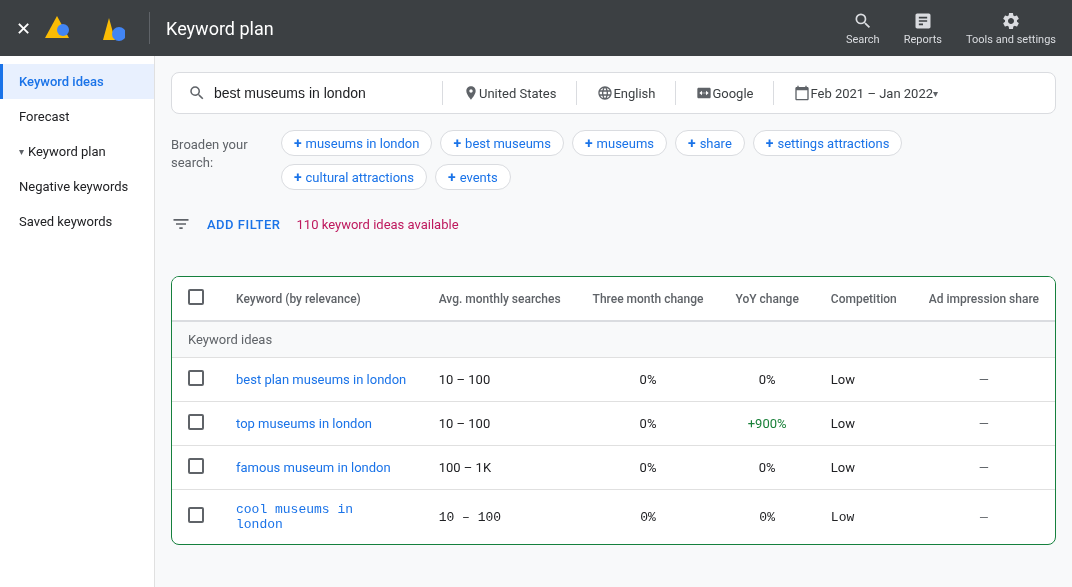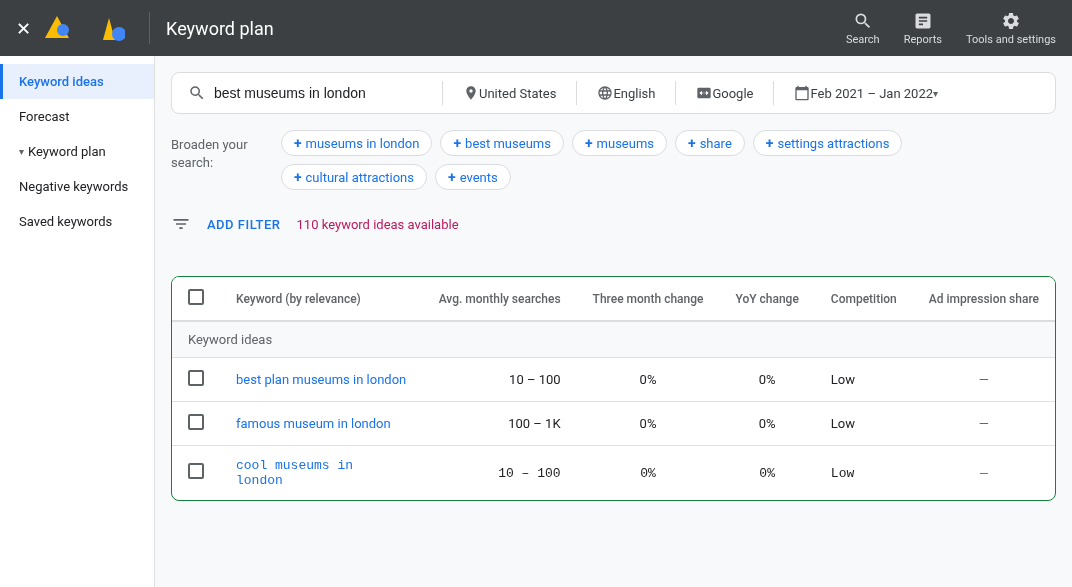--- a/index.html
+++ b/index.html
@@ -240,21 +240,21 @@
     }
     tbody tr:last-child {
       border-bottom: none;
       font-family: Liberation Mono, monospace;
     }
     td {
       padding: 12px 16px;
       font-size: 13px;
       color: #202124;
     }
-    td.right { text-align: right; }
+    td.right { text-align: left; }
     td.center { text-align: center; }
     .checkbox-cell {
       width: 40px;
       text-align: center;
     }
     .cb {
       width: 16px; height: 16px;
       border: 2px solid #5f6368;
       border-radius: 2px;
       display: inline-block;
@@ -448,20 +448,33 @@
             <td>
               <span class="keyword-text">best plan museums in london</span>
             </td>
             <td class="right">10 – 100</td>
             <td class="center">0%</td>
             <td class="center yoy-zero">0%</td>
             <td class="low-badge">Low</td>
             <td class="center dash">—</td>
           </tr>
 
+          <tr>
+            <td class="checkbox-cell">
+              <span class="cb"></span>
+            </td>
+            <td>
+              <span class="keyword-text">top museums in london</span>
+            </td>
+            <td class="right">10 – 100</td>
+            <td class="center">0%</td>
+            <td class="center yoy-positive">+900%</td>
+            <td class="low-badge">Low</td>
+            <td class="center dash">—</td>
+          </tr>
 
           <tr>
             <td class="checkbox-cell">
               <span class="cb"></span>
             </td>
             <td>
               <span class="keyword-text">famous museum in london</span>
             </td>
             <td class="right">100 – 1K</td>
             <td class="center">0%</td>

